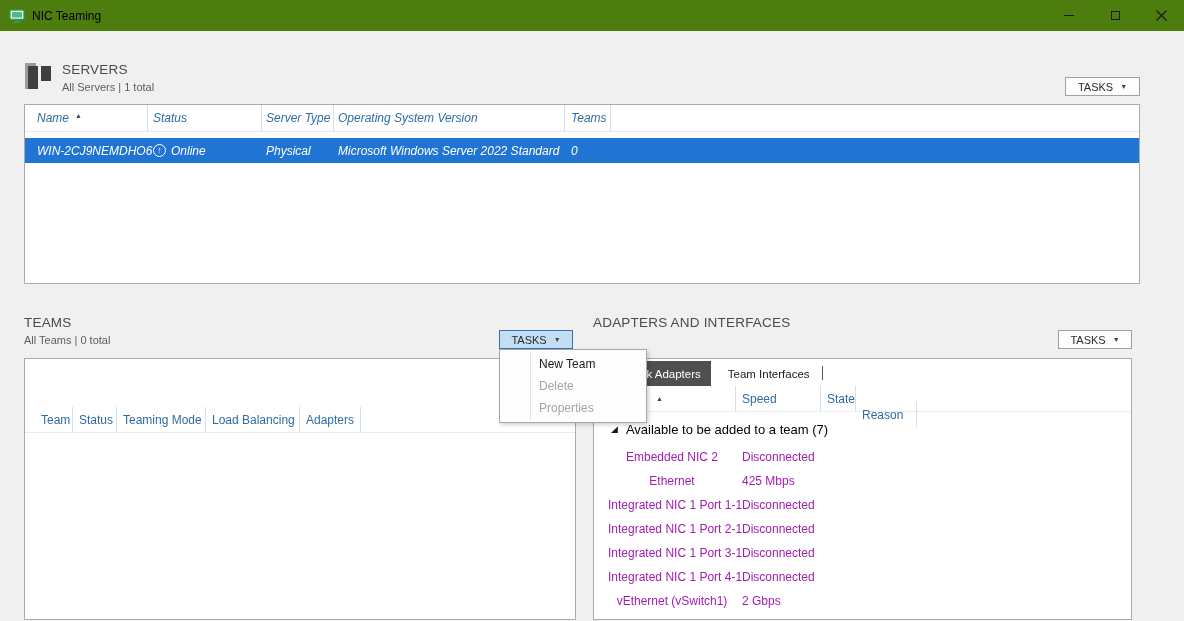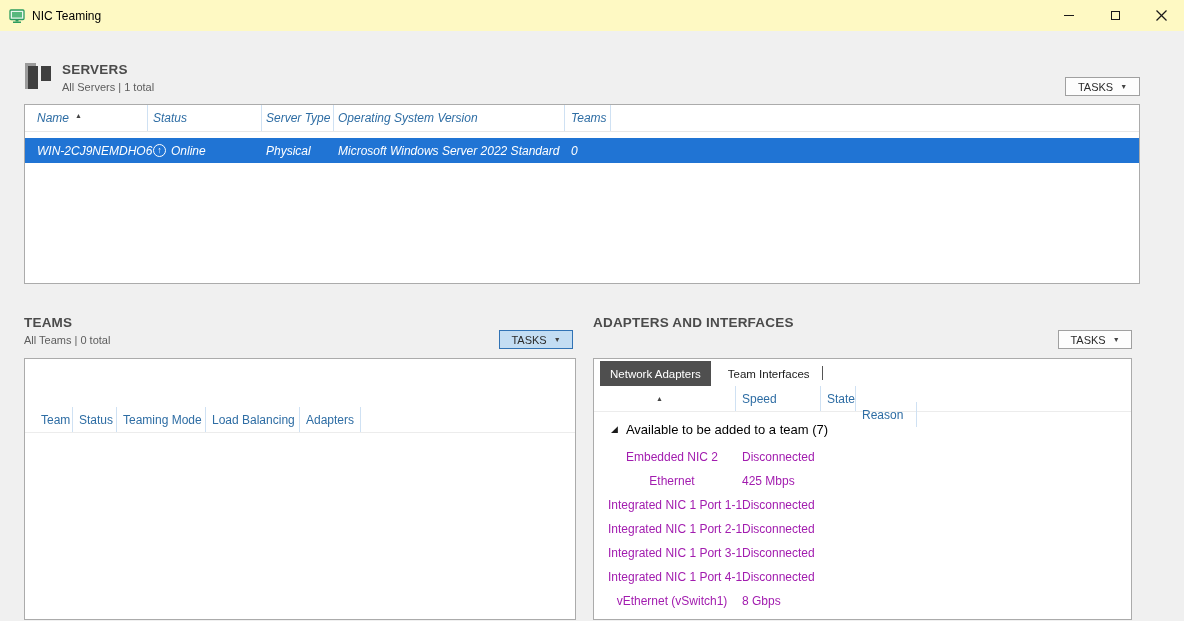--- a/index.html
+++ b/index.html
@@ -1,30 +1,30 @@
 <!DOCTYPE html>
 <html><head>
 <meta charset="utf-8">
 <style>
   * { box-sizing: border-box; margin: 0; padding: 0; }
   html,body { width:1184px; height:621px; }
   body { font-family: "Liberation Sans", sans-serif; font-size: 12px; color:#1a1a1a; }
   #root { position:relative; width:1184px; height:621px; background:#f0f0f0; overflow:hidden; }
 
   
-  .titlebar { position:absolute; left:0; top:0; width:1184px; height:31px; background:#fef9c3; display:flex; align-items:center; }
+  .titlebar { position:absolute; left:0; top:0; width:1184px; height:31px; background:#4d7c0f; display:flex; align-items:center; }
   .app-icon { margin-left:9px; width:16px; height:16px; display:inline-flex; }
   .win-title { margin-left:7px; font-size:12px; color:#000; }
   .win-controls { position:absolute; right:0; top:0; height:31px; display:flex; }
   .win-btn { width:46px; height:31px; display:flex; align-items:center; justify-content:center; cursor:default; }
   .glyph-min { display:block; width:10px; height:1px; background:#1a1a1a; }
   .glyph-max { display:block; width:9px; height:9px; border:1px solid #1a1a1a; }
 
   
-  .sec-title { position:absolute; font-size:13.5px; font-weight:bold; color:#4b4b4b; letter-spacing:.2px; }
+  .sec-title { position:absolute; font-size:13.5px; font-weight:normal; color:#4b4b4b; letter-spacing:.2px; }
   .sec-sub { position:absolute; font-size:11px; color:#5d5d5d; }
 
   
   .srv-icon { position:absolute; left:24px; top:60px; width:32px; height:32px; }
   .srv-icon .b0 { position:absolute; left:1px; top:3px; width:11px; height:26px; background:#9b9b9b; }
   .srv-icon .b1 { position:absolute; left:4px; top:6px; width:10px; height:23px; background:#3f3f3f; }
   .srv-icon .b2 { position:absolute; left:17px; top:6px; width:10px; height:15px; background:#3f3f3f; }
 
   
   .tasks-btn { position:absolute; height:19px; background:#fdfdfd; border:1px solid #a0a0a0;
@@ -241,18 +241,24 @@
     <div class="arow" style="top:182px;">
       <span class="nm">Integrated NIC 1 Port 3-1</span>
       <span class="sp">Disconnected</span>
     </div>
     <div class="arow" style="top:206px;">
       <span class="nm">Integrated NIC 1 Port 4-1</span>
       <span class="sp">Disconnected</span>
     </div>
     <div class="arow" style="top:230px;">
       <span class="nm">vEthernet (vSwitch1)</span>
-      <span class="sp">8 Gbps</span>
-    </div>
-  </div>
-
+      <span class="sp">2 Gbps</span>
+    </div>
+  </div>
+
+  <div id="tasks-menu">
+    <div class="gutter"></div>
+    <div class="menu-item">New Team</div>
+    <div class="menu-item disabled">Delete</div>
+    <div class="menu-item disabled">Properties</div>
+  </div>
 
 </div>
 
 </body></html>

